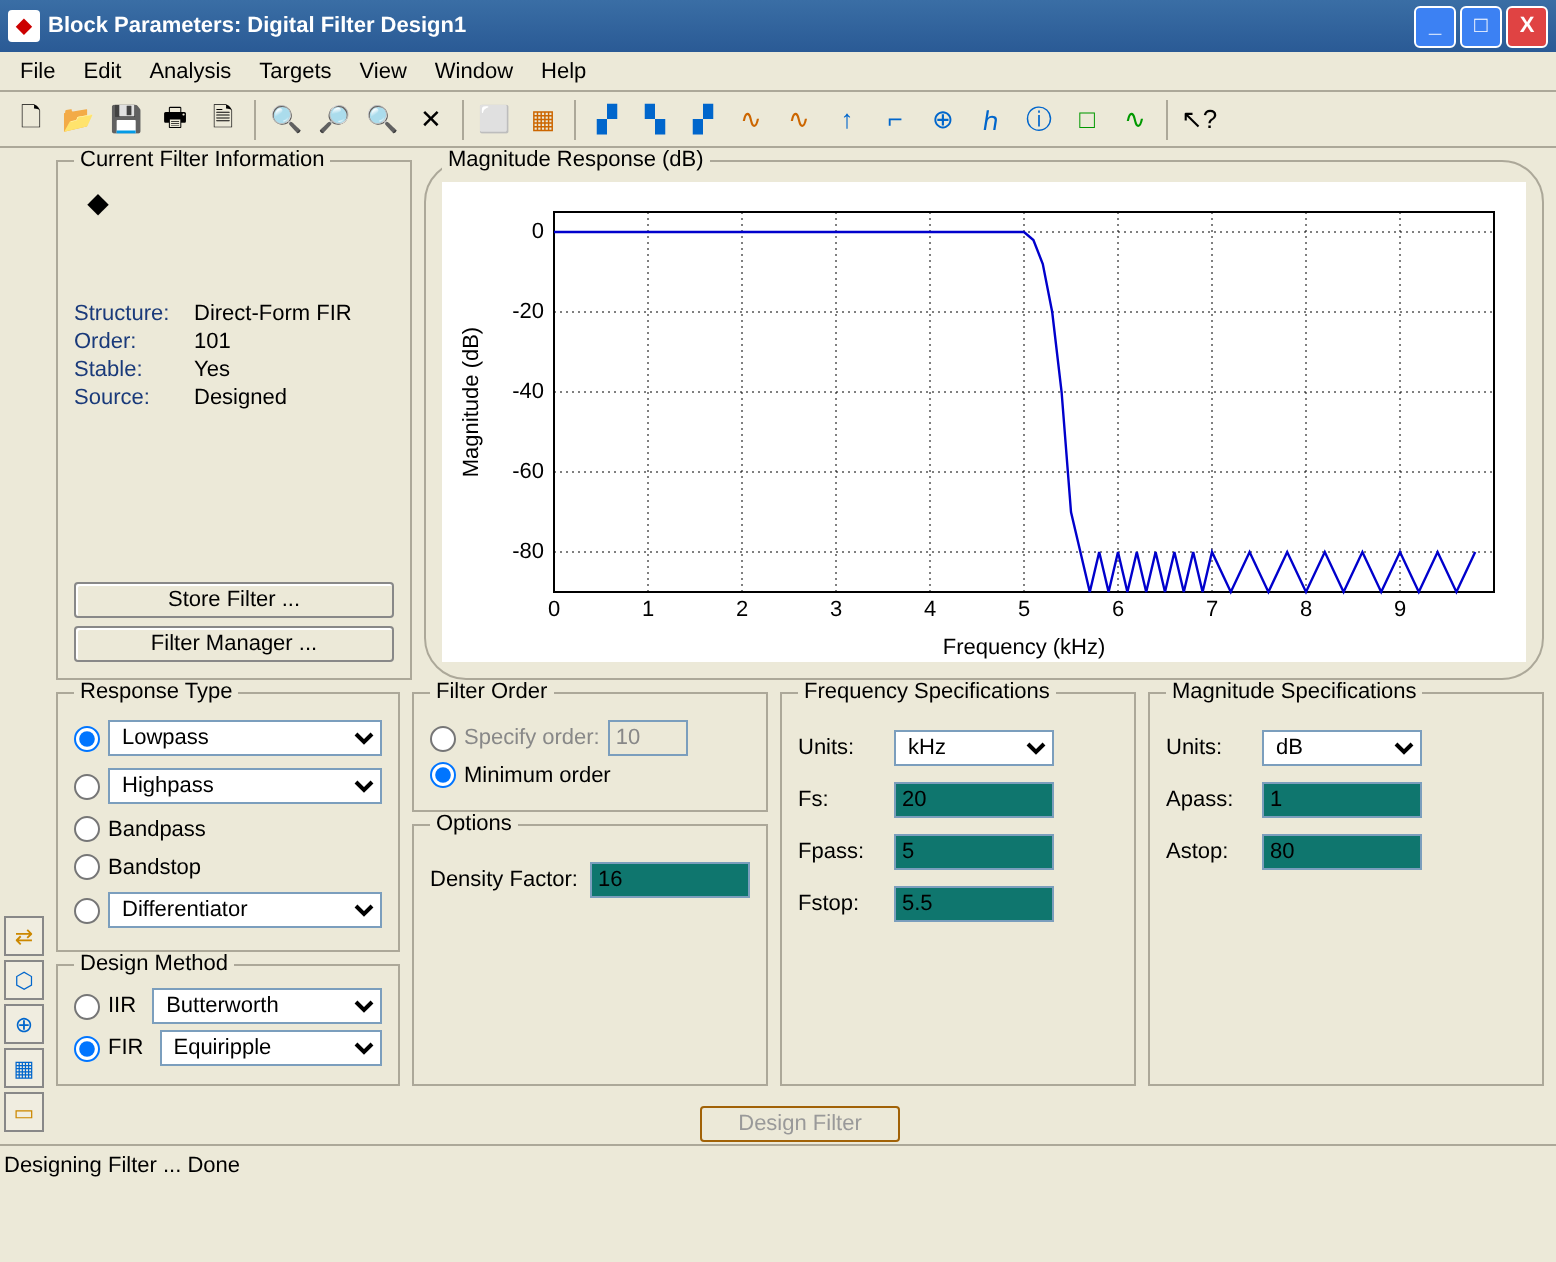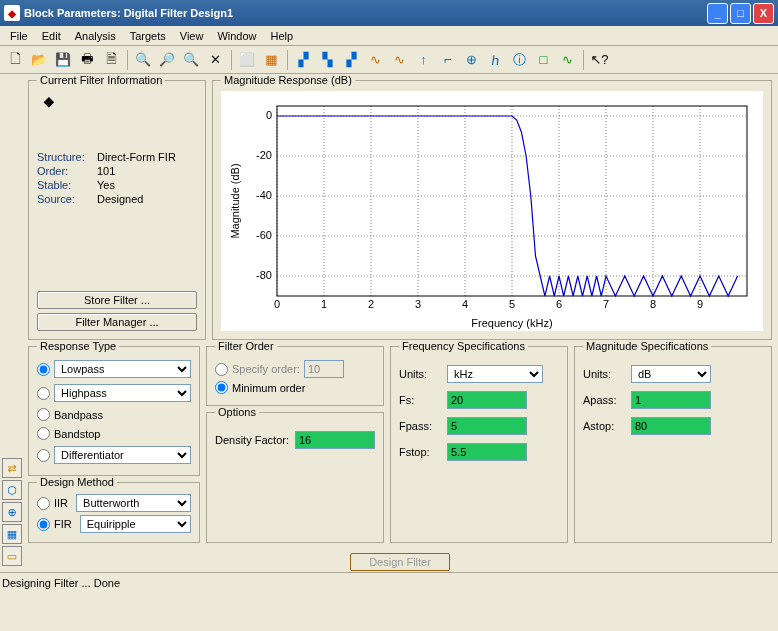--- a/index.html
+++ b/index.html
@@ -24,31 +24,31 @@
 .fieldset { border: 1px solid #aca899; position: relative; padding: 10px 8px 8px 8px; }
 .fieldset .legend { position: absolute; top: -7px; left: 8px; background: #ece9d8; padding: 0 3px; font-size: 11px; }
 .filter-info { width: 178px; display: flex; flex-direction: column; }
 .filter-info-icon { width: 24px; height: 20px; margin-bottom: 40px; display:flex; align-items:center; justify-content:center; font-size:14px; }
 .info-table { margin-bottom: auto; }
 .info-row { display: flex; margin-bottom: 2px; }
 .info-label { color: #1a3a7a; width: 60px; }
 .info-val { color: #000; }
 .info-btns { display: flex; flex-direction: column; gap: 4px; margin-top: 8px; }
 .btn { border: 1px solid #888; background: #ece9d8; padding: 2px 6px; cursor: pointer; text-align: center; border-radius: 2px; box-shadow: inset 1px 1px 0 #fff; }
-.mag-response { flex: 1; position: relative; }
+.mag-response { flex: 1; position: relative; border-radius: 21px; }
 .chart-wrap { background: #fff; width: 100%; height: 100%; position: relative; border: none; }
 .chart-svg { width: 100%; height: 100%; }
 .bottom-row { display: flex; gap: 6px; height: 200px; }
 .response-type { width: 172px; display:flex; flex-direction:column; }
 .freq-specs { width: 178px; }
 .mag-specs { flex:1; }
 .radio-row { display: flex; align-items: center; gap: 4px; margin: 3px 0; }
 .radio-row input[type=radio] { margin: 0; }
 .select { border: 1px solid #7b9ebd; background: #fff; padding: 1px 2px; font-size: 11px; height: 18px; }
-.text-input { border: 1px solid #7b9ebd; background: #22c55e; padding: 1px 3px; font-size: 11px; height: 18px; width: 80px; }
+.text-input { border: 1px solid #7b9ebd; background: #0f766e; padding: 1px 3px; font-size: 11px; height: 18px; width: 80px; }
 .text-input.disabled { background: #ece9d8; color: #888; }
 .spec-row { display: flex; align-items: center; margin: 8px 0; gap: 6px; }
 .spec-label { width: 42px; }
 .design-filter-row { display:flex; justify-content:center; padding: 4px 0; }
 .design-filter-btn { border: 1px solid #a16207; background: #ece9d8; color: #999; padding: 2px 18px; border-radius: 2px; }
 .statusbar { border-top: 1px solid #aca899; height: 20px; display: flex; align-items: center; padding: 0 2px; background: #ece9d8; }
 .sub-legend { position: absolute; top: -7px; left: 8px; background: #ece9d8; padding: 0 3px; font-size: 11px; }
 .design-method-box { border: 1px solid #aca899; position: relative; padding: 8px 8px 6px 8px; margin-top: 6px; }
 </style>
 </head>
@@ -242,21 +242,21 @@
           <div class="spec-row">
               <span>Density Factor:</span>
               <input class="text-input" style="width: 80px;" value="16">
             </div>
         </div>
       </div>
       <div class="fieldset freq-specs">
         <div class="legend">Frequency Specifications</div>
         <div class="spec-row">
             <span class="spec-label">Units:</span>
-            <select class="select" style="width:96px"><option>kHz</option></select>
+            <select class="select" style="width:80px"><option>kHz</option></select>
           </div>
         <div class="spec-row">
             <span class="spec-label">Fs:</span>
             <input class="text-input" value="20" style="">
           </div>
         <div class="spec-row">
             <span class="spec-label">Fpass:</span>
             <input class="text-input" value="5" style="">
           </div>
         <div class="spec-row">

